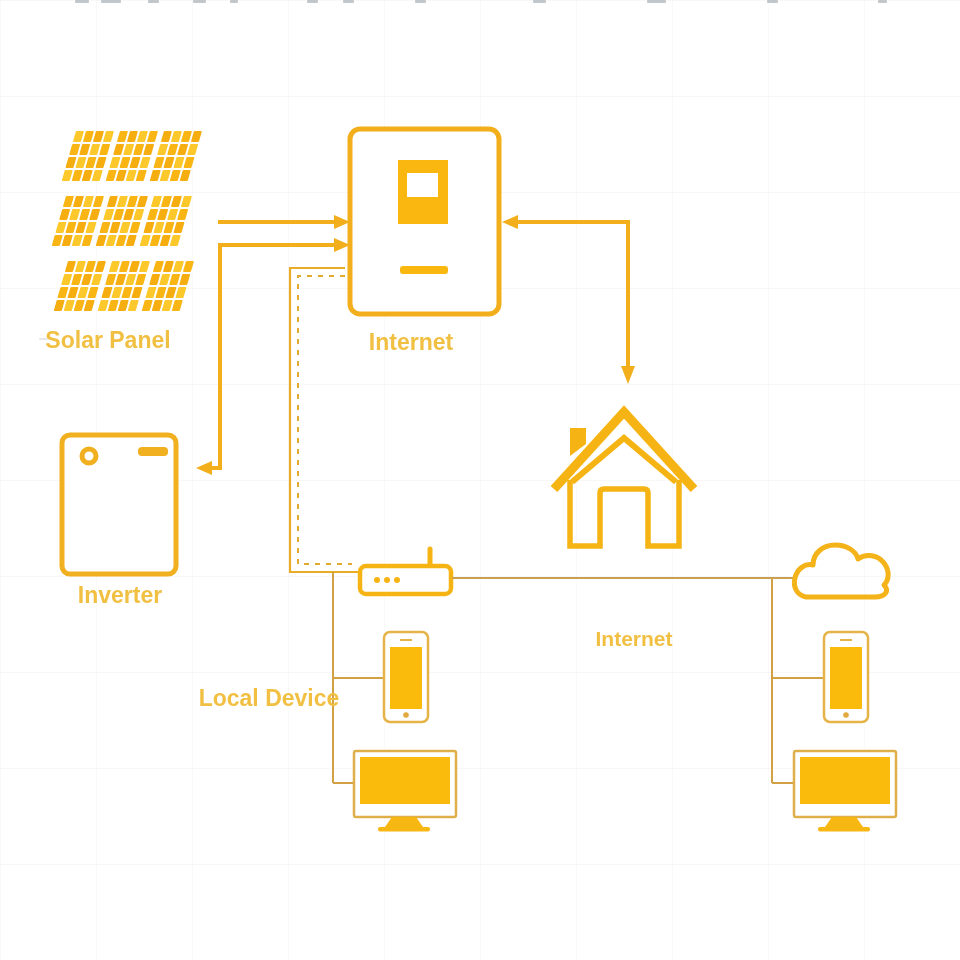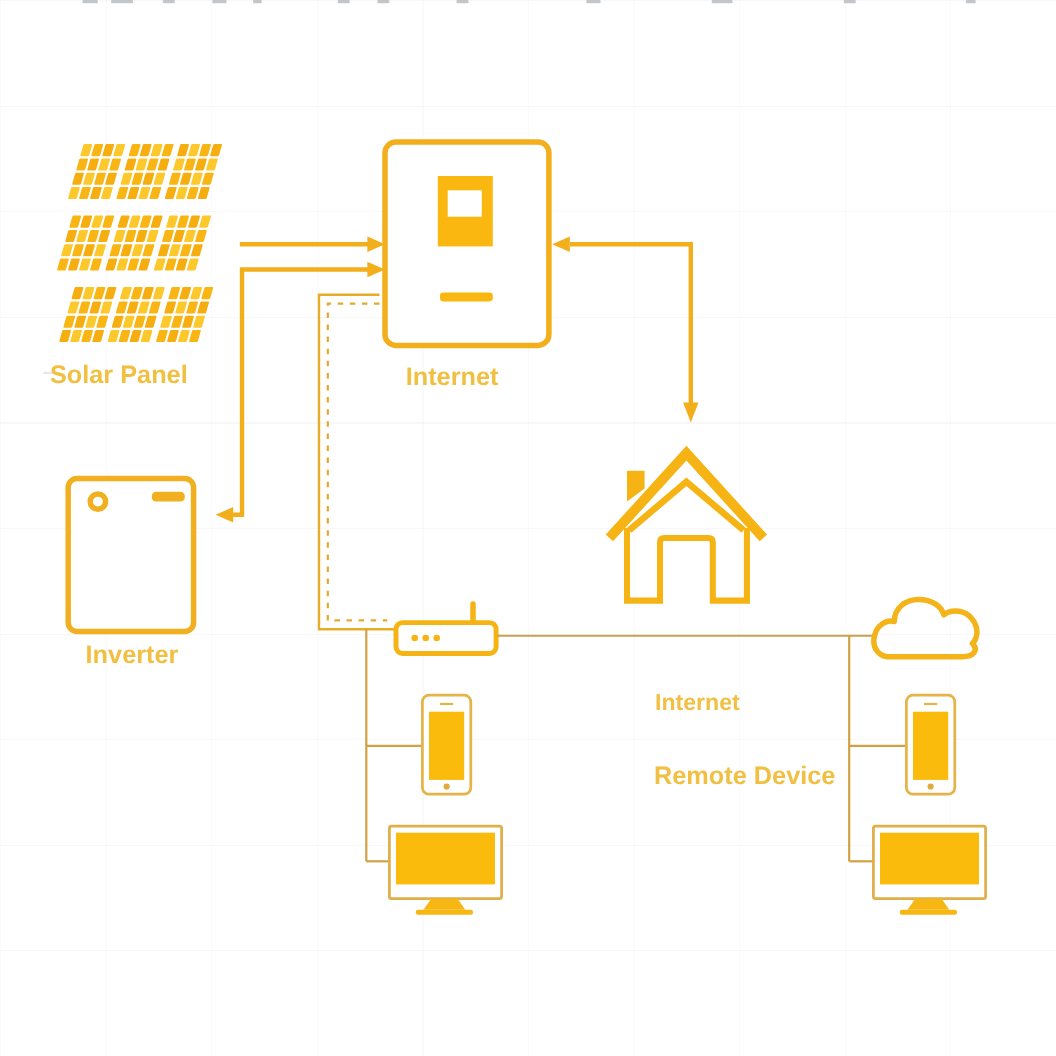--- a/index.html
+++ b/index.html
@@ -301,15 +301,15 @@
       <rect x="360" y="757" width="90" height="47" fill="#FBBB0D"></rect>
       <polygon points="392,817 416,817 423,827 385,827" fill="#F7B713"></polygon>
       <rect x="378" y="827" width="52" height="4.5" rx="2" fill="#F7B713"></rect>
     </g>
   </svg>
 
   <div class="label" style="left:108px;top:327px;">Solar Panel</div>
   <div class="label" style="left:411px;top:329px;">Internet</div>
   <div class="label" style="left:120px;top:582px;">Inverter</div>
   <div class="label small" style="left:634px;top:591px;margin-top:36px;">Internet</div>
-  <div class="label" style="left:677px;top:692px;">Remote Device</div>
+  <div class="label" style="left:269px;top:685px;">Local Device</div>
 
 </div>
 
 </body></html>

